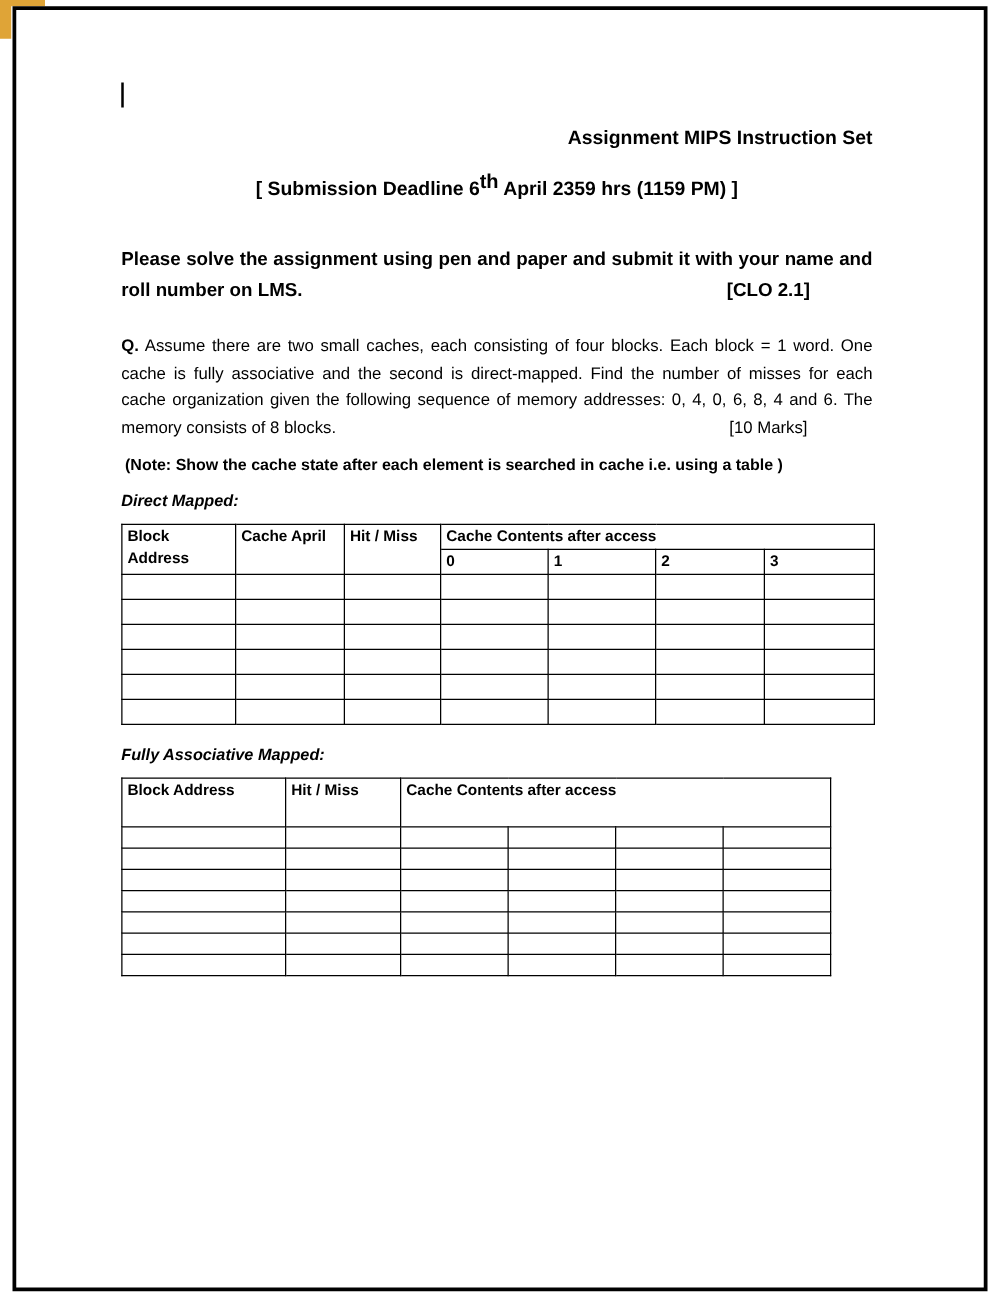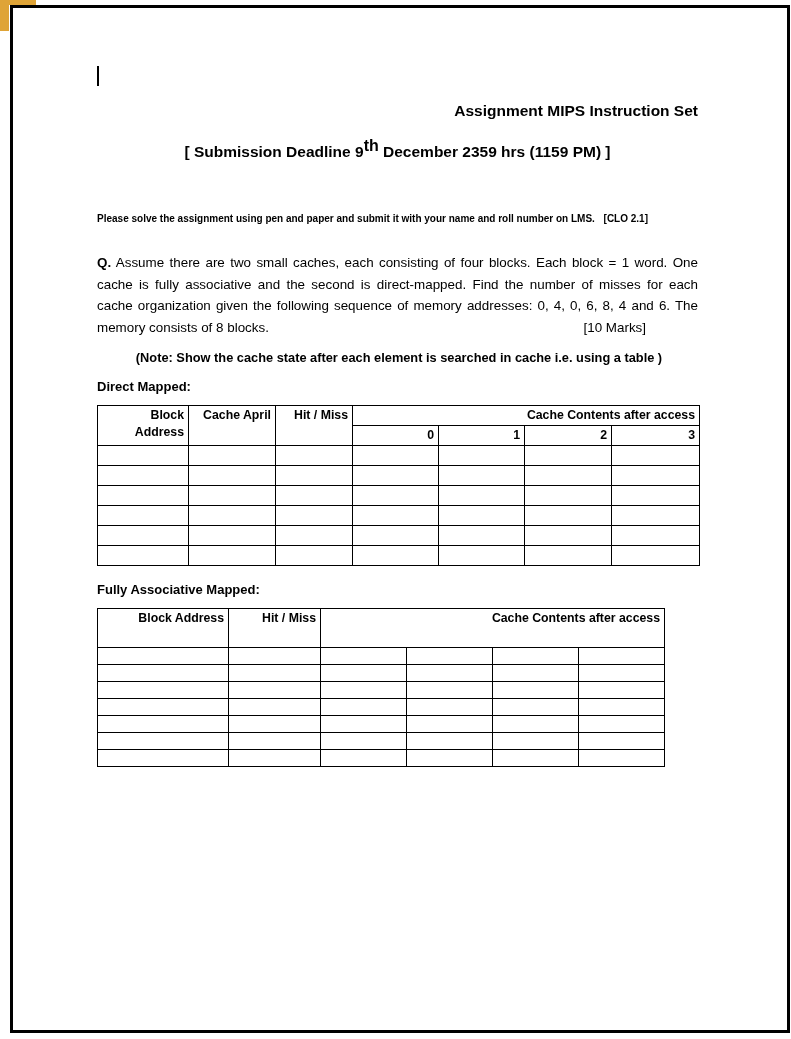--- a/index.html
+++ b/index.html
@@ -19,37 +19,37 @@
   .content {
     position:absolute; left:13px; top:8px; right:4px; bottom:9px;
     padding:0 89px 0 84px;
     background:transparent;
   }
   .cursor { margin-top:58px; margin-left:0; width:2px; height:20px; background:#000; }
   .title { margin-top:16px; text-align:right; font-size:15.5px; font-weight:bold; }
   .deadline { margin-top:17px; text-align:center; font-size:15.5px; font-weight:bold; }
   .deadline sup { font-size:16px; vertical-align:super; }
   .instructions {
-    position:relative; margin-top:45px;
-    font-size:10px; font-weight:bold; line-height:25px; text-align:justify;
+    position:relative; margin-top:34px;
+    font-size:15px; font-weight:bold; line-height:25px; text-align:justify;
   }
   .instructions .clo { position:absolute; right:50px; bottom:0; }
   .question {
     position:relative; margin-top:21px;
     font-size:13.4px; line-height:21.5px; text-align:justify;
   }
   .question .q-label { font-weight:bold; }
   .question .marks { position:absolute; right:52px; bottom:0; }
-  .note { margin-top:12px; font-size:12.8px; font-weight:bold; padding-left:3px;text-align:center; }
-  .section-heading { margin-top:14px; font-size:13px; font-weight:bold; }
+  .note { margin-top:12px; font-size:12.8px; font-weight:bold; padding-left:3px; }
+  .section-heading { margin-top:14px; font-size:13px; font-weight:bold;font-style:italic; }
   .section-heading.second { margin-top:16px; }
   table { border-collapse:collapse; table-layout:fixed; }
   th, td { border:1px solid #000; }
   th {
-    font-size:12.3px; font-weight:bold; text-align:right;
+    font-size:12.3px; font-weight:bold; text-align:left;
     vertical-align:top; padding:1px 4px 0 4px; line-height:17px;
   }
   .t1 { margin-top:11px; width:602px; }
   .t1 thead tr { height:20px; }
   .t1 tbody tr { height:20px; }
   .t2 { margin-top:11px; width:567px; }
   .t2 thead tr { height:39px; }
   .t2 tbody tr { height:17px; }
 </style>
 </head>
@@ -58,21 +58,21 @@
 <div class="accent-v" style="background: rgb(223, 164, 55);"></div>
 <div class="accent-h" style="background: rgb(223, 164, 55);"></div>
 <div class="page-border"></div>
 
 <div class="content">
 
   <div class="cursor"></div>
 
   <div class="title">Assignment MIPS Instruction Set</div>
 
-  <div class="deadline"><span>[ Submission Deadline 9</span><sup>th</sup><span> December 2359 hrs (1159 PM) ]</span></div>
+  <div class="deadline"><span>[ Submission Deadline 6</span><sup>th</sup><span> April 2359 hrs (1159 PM) ]</span></div>
 
   <div class="instructions"><span>Please solve the assignment using pen and paper and submit it with your name and roll number on LMS.</span><span class="clo">[CLO 2.1]</span></div>
 
   <div class="question"><span class="q-label">Q.</span><span> Assume there are two small caches, each consisting of four blocks. Each block = 1 word. One cache is fully associative and the second is direct-mapped. Find the number of misses for each cache organization given the following sequence of memory addresses: 0, 4, 0, 6, 8, 4 and 6.  The memory consists of 8 blocks.</span><span class="marks">[10 Marks]</span></div>
 
   <div class="note">(Note: Show the cache state after each element is searched in cache i.e. using a table )</div>
 
   <div class="section-heading">Direct Mapped:</div>
 
   <table class="t1">

